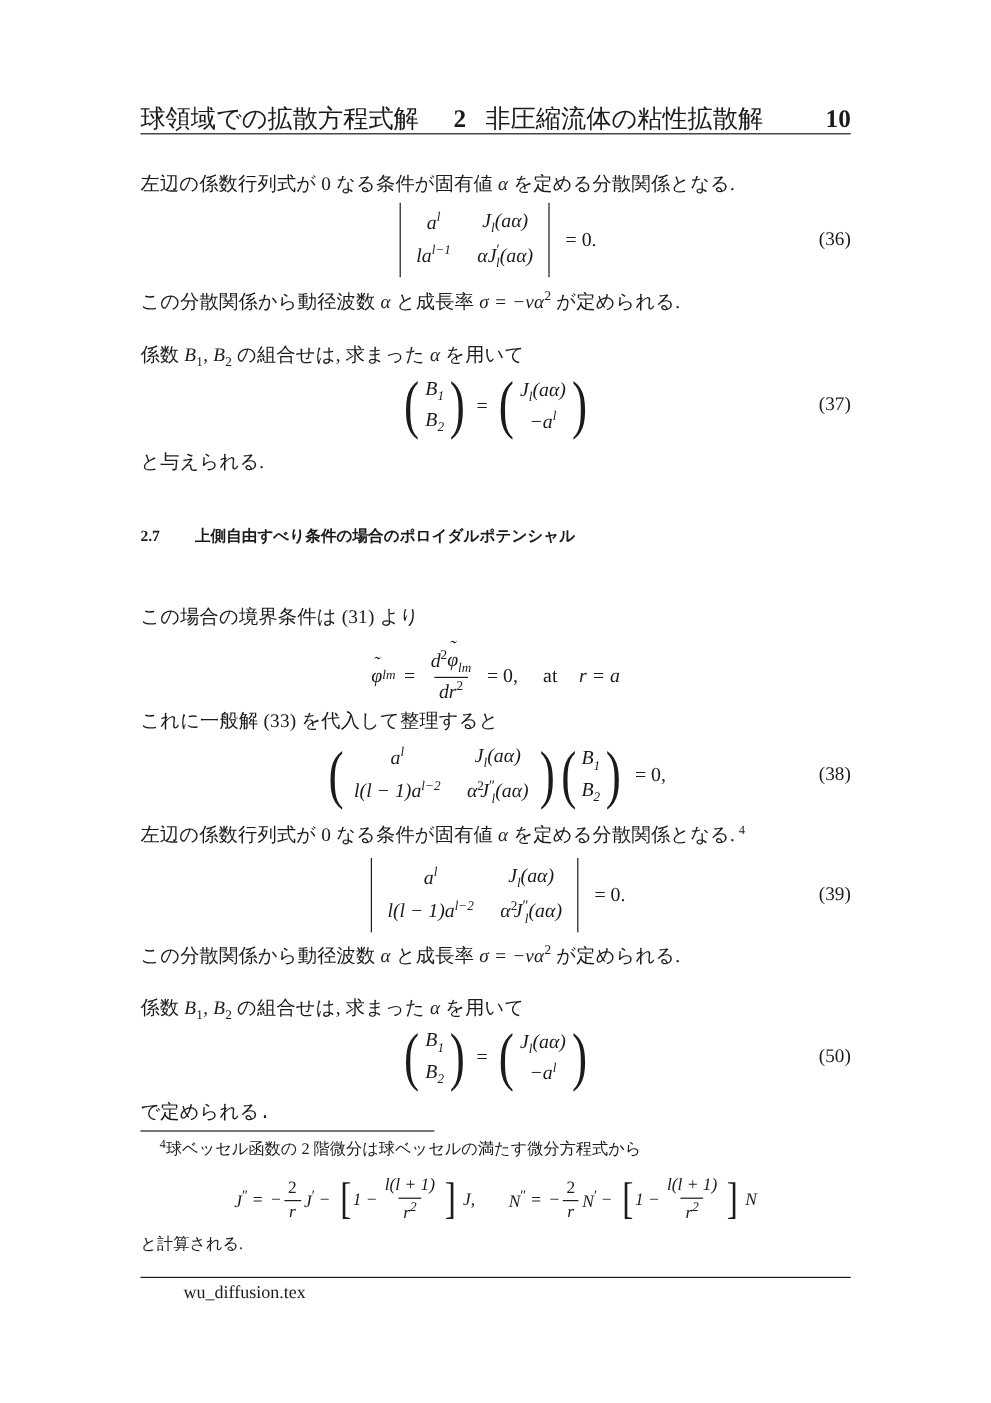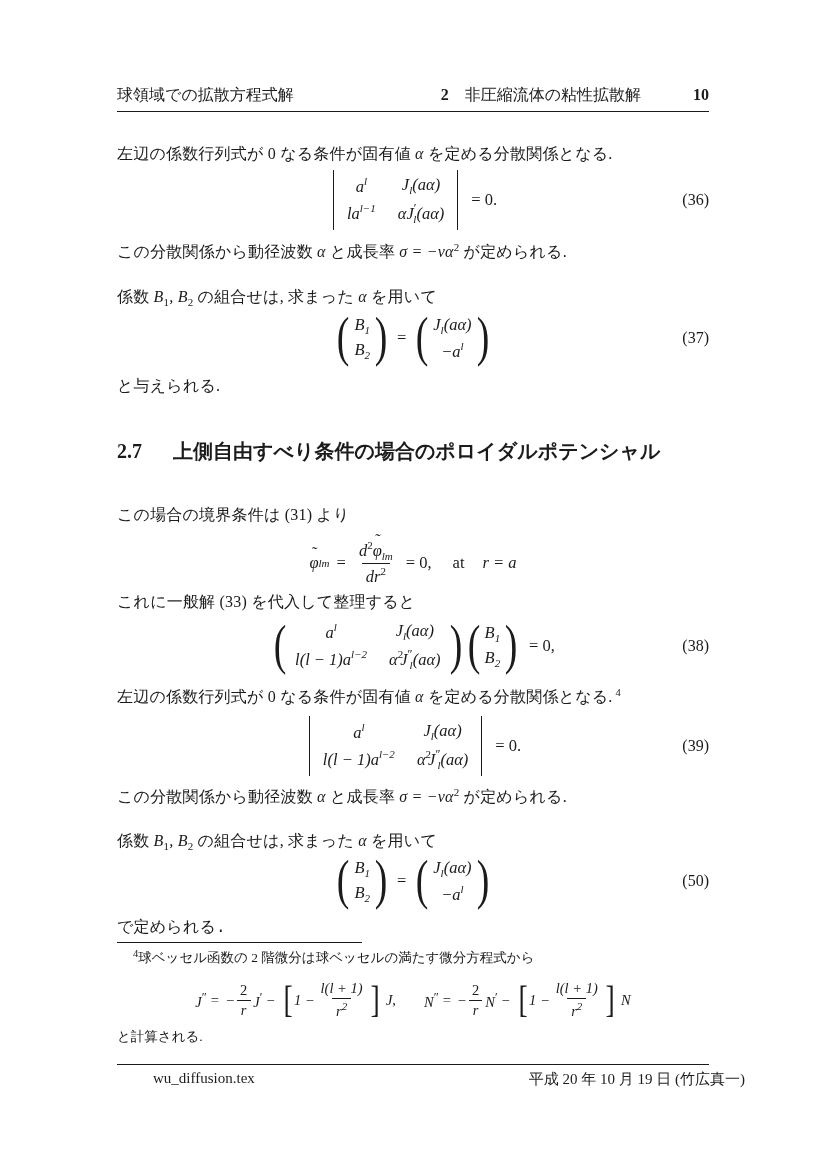--- a/index.html
+++ b/index.html
@@ -1,39 +1,39 @@
 <!DOCTYPE html>
 <html><head>
 <meta charset="utf-8">
 <style>
   html,body{margin:0;padding:0;background:#ffffff;}
   .page{position:relative;width:826px;height:1169px;background:#ffffff;color:#1b1b1b;
         font-family:"Liberation Serif","DejaVu Serif",serif;overflow:hidden;}
 
   
   .hdr{position:absolute;left:117px;width:592px;top:85px;display:flex;justify-content:space-between;
-       align-items:baseline;font-size:16px;}
+       align-items:baseline;font-size:21px;}
   .hdr-left{font-family:"Liberation Sans","DejaVu Sans",sans-serif;}
   .hdr-right{display:flex;align-items:baseline;}
   .hdr-secno{font-weight:bold;margin-right:16px;}
   .hdr-sectitle{font-family:"Liberation Sans","DejaVu Sans",sans-serif;}
   .hdr-pageno{font-weight:bold;margin-left:52px;}
   .rule{position:absolute;background:#1b1b1b;height:1px;}
   .ftr{position:absolute;left:117px;width:592px;top:1070px;display:flex;justify-content:space-between;
        font-size:15px;margin-left:36px;}
 
   
   .para{position:absolute;left:117px;font-size:16px;line-height:1.3;letter-spacing:.2px;white-space:nowrap;}
   .mi{font-style:italic;}
   sub,sup{font-size:11px;}
   sup.pr{font-size:12px;}
   .fnref{font-size:10.5px;vertical-align:super;line-height:0;margin-left:3px;}
 
   
-  .secthead{position:absolute;left:117px;top:438px;font-size:20px;font-weight:bold;white-space:nowrap;}
+  .secthead{position:absolute;left:117px;top:438px;font-size:13px;font-weight:bold;white-space:nowrap;}
   .secthead .no{font-family:"Liberation Serif",serif;}
   .secthead .ttl{font-family:"Liberation Sans","DejaVu Sans",sans-serif;margin-left:26px;}
 
   
   .eq{position:absolute;left:117px;width:592px;display:flex;justify-content:center;align-items:center;
       font-size:16.5px;white-space:nowrap;}
   .eqno{position:absolute;right:0;top:50%;transform:translateY(-50%);font-size:16px;}
   .mat{display:grid;grid-template-columns:auto auto;column-gap:22px;row-gap:4px;justify-items:center;align-items:center;}
   .vec{display:grid;row-gap:4px;justify-items:center;align-items:center;padding:0 2px;}
   .det{display:flex;align-items:center;border-left:1.3px solid #1b1b1b;border-right:1.3px solid #1b1b1b;
@@ -252,16 +252,15 @@
     <span class="mi" style="margin-left:5px;">N</span>
   </div>
 
   <div class="fnpara" style="top:1028px;">
     <span>と計算される.</span>
   </div>
 
   <div class="rule" style="left:117px;top:1064px;width:592px;"></div>
   <div class="ftr">
     <span>wu_diffusion.tex</span>
-    <span>平成 20 年 10 月 19 日 (竹広真一)</span>
   </div>
 
 </div>
 
 </body></html>

